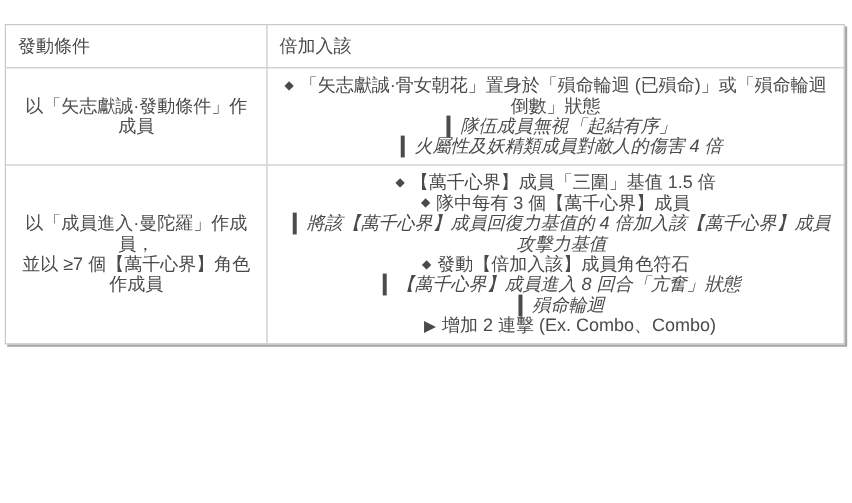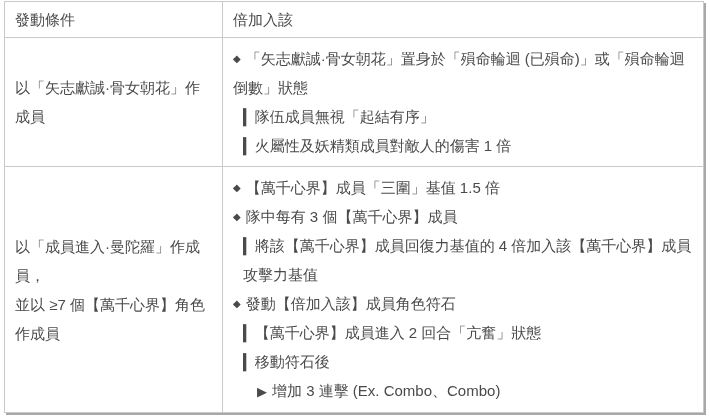--- a/index.html
+++ b/index.html
@@ -5,21 +5,21 @@
   html, body {
     margin: 0;
     padding: 0;
     background: #ffffff;
     width: 710px;
     height: 419px;
     overflow: hidden;
     font-family: "Liberation Sans", "DejaVu Sans", sans-serif;
   }
   .table-wrap {
-    margin: 1px 0 0 4px;
+    margin: 20px 0 0 4px;
     width: 701px;
   }
   table.skill-table {
     border-collapse: collapse;
     width: 700px;
     table-layout: fixed;
     color: #4a4a4a;
     font-size: 15px;
     box-shadow: 2px 2px 0 0 #a8a8a8;
     background: #ffffff;
@@ -33,23 +33,24 @@
     text-align: left;
   }
   col.col-cond { width: 218px; }
   th.hdr {
     height: 23px;
     line-height: 23px;
     font-size: 15px;
   }
   .cond p, .skills p {
     margin: 0;
-    line-height: 29px;
+    line-height: 17px;
+    text-align: center;
   }
-  .skills p.lvl1 { padding-left: 10px; }
+  .skills p.lvl1 { padding-left: 10px; font-style: italic; }
   .skills p.lvl2 { padding-left: 24px; }
   .bullet {
     display: inline-block;
     color: #4a4a4a;
   }
   .bullet.diamond {
     font-size: 10px;
     vertical-align: 2px;
     margin-right: 5px;
   }
@@ -74,38 +75,38 @@
     </colgroup>
     <thead>
       <tr>
         <th class="hdr">發動條件</th>
         <th class="hdr">倍加入該</th>
       </tr>
     </thead>
     <tbody>
       <tr>
         <td class="cond">
-          <p>以「矢志獻誠·骨女朝花」作成員</p>
+          <p>以「矢志獻誠·發動條件」作成員</p>
         </td>
         <td class="skills">
           <p class="lvl0"><span class="bullet diamond">◆</span><span>「矢志獻誠·骨女朝花」置身於「殞命輪迴 (已殞命)」或「殞命輪迴倒數」狀態</span></p>
           <p class="lvl1"><span class="bullet bar">▌</span><span>隊伍成員無視「起結有序」</span></p>
-          <p class="lvl1"><span class="bullet bar">▌</span><span>火屬性及妖精類成員對敵人的傷害 1 倍</span></p>
+          <p class="lvl1"><span class="bullet bar">▌</span><span>火屬性及妖精類成員對敵人的傷害 4 倍</span></p>
         </td>
       </tr>
       <tr>
         <td class="cond">
           <p>以「成員進入·曼陀羅」作成員，</p>
           <p>並以 ≥7 個【萬千心界】角色作成員</p>
         </td>
         <td class="skills">
           <p class="lvl0"><span class="bullet diamond">◆</span><span>【萬千心界】成員「三圍」基值 1.5 倍</span></p>
           <p class="lvl0"><span class="bullet diamond">◆</span><span>隊中每有 3 個【萬千心界】成員</span></p>
           <p class="lvl1"><span class="bullet bar">▌</span><span>將該【萬千心界】成員回復力基值的 4 倍加入該【萬千心界】成員攻擊力基值</span></p>
           <p class="lvl0"><span class="bullet diamond">◆</span><span>發動【倍加入該】成員角色符石</span></p>
-          <p class="lvl1"><span class="bullet bar">▌</span><span>【萬千心界】成員進入 2 回合「亢奮」狀態</span></p>
-          <p class="lvl1"><span class="bullet bar">▌</span><span>移動符石後</span></p>
-          <p class="lvl2"><span class="bullet arrow">▶</span><span>增加 3 連擊 (Ex. Combo、Combo)</span></p>
+          <p class="lvl1"><span class="bullet bar">▌</span><span>【萬千心界】成員進入 8 回合「亢奮」狀態</span></p>
+          <p class="lvl1"><span class="bullet bar">▌</span><span>殞命輪迴</span></p>
+          <p class="lvl2"><span class="bullet arrow">▶</span><span>增加 2 連擊 (Ex. Combo、Combo)</span></p>
         </td>
       </tr>
     </tbody>
   </table>
 </div>
 
 </body></html>

